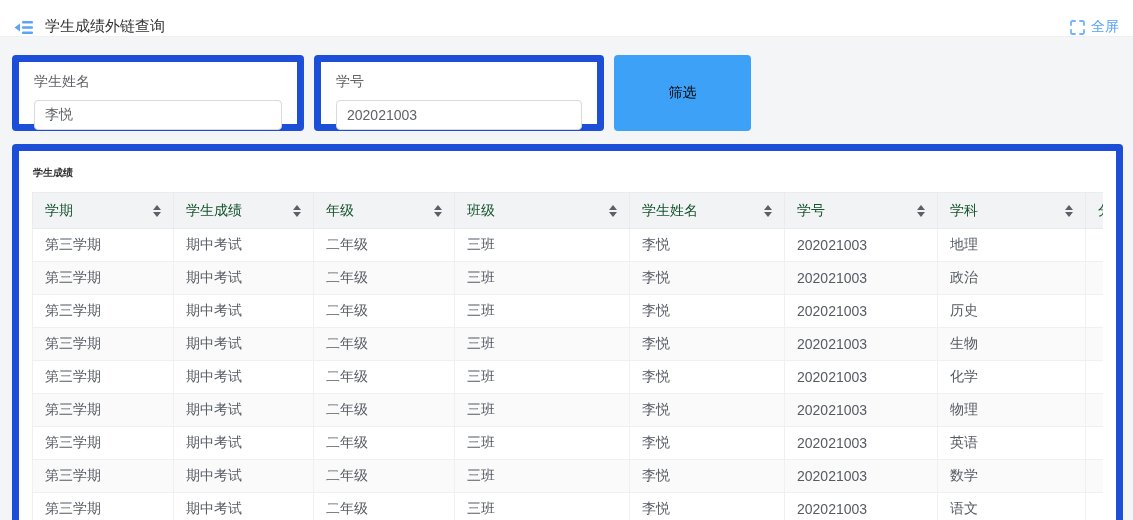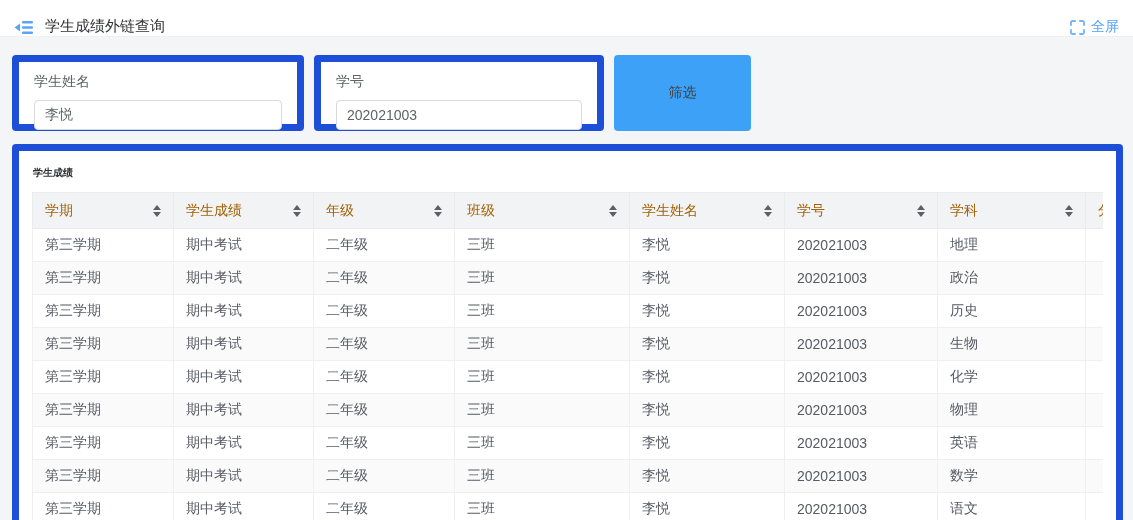--- a/index.html
+++ b/index.html
@@ -32,30 +32,30 @@
     width:100%; height:30px; border:1px solid #d9d9d9; border-radius:4px;
     padding:0 10px; font-size:14px; color:#5f6266; outline:none;
     font-family:"Liberation Sans","DejaVu Sans",sans-serif; background:#fff;
   }
   .hint-card { flex:1; padding:11px 17px; display:flex; align-items:center; }
   .hint-text { font-weight:700; font-size:15px; line-height:27px; color:#303133; }
   .hint-link { color:#3d9ef6; cursor:pointer; }
   .hint-red { color:#f05a5a; }
   .filter-btn {
     flex:none; width:137px; border:none; border-radius:4px;
-    background:#3da2f7; color:#404040; font-size:14px; cursor:pointer;
+    background:#3da2f7; color:#000000; font-size:14px; cursor:pointer;
     font-family:"Liberation Sans","DejaVu Sans",sans-serif;
   }
   
   .table-card { padding:12px 13px 20px 13px; }
   .table-title { font-size:10px; font-weight:700; color:#303133; margin:3px 0 12px 1px; }
   .table-clip { overflow:hidden; width:100%; }
   table.grid { width:1153px; table-layout:fixed; border-collapse:collapse; }
   table.grid th {
-    background:#f2f3f5; color:#a16207; font-weight:400; text-align:left;
+    background:#f2f3f5; color:#14532d; font-weight:400; text-align:left;
     height:36px; padding:0 12px; border:1px solid #e9ebee; font-size:14px;
     cursor:pointer; position:relative;
   }
   table.grid td {
     height:33px; padding:0 12px; border:1px solid #f0f0f0;
     color:#565b63; font-size:14px; background:#fff;
   }
   table.grid tbody tr:nth-child(even) td { background:#fafafa; }
   .th-inner { display:flex; align-items:center; justify-content:space-between; }
   .caret-wrap { display:inline-flex; flex-direction:column; gap:2px; margin-left:6px; }

